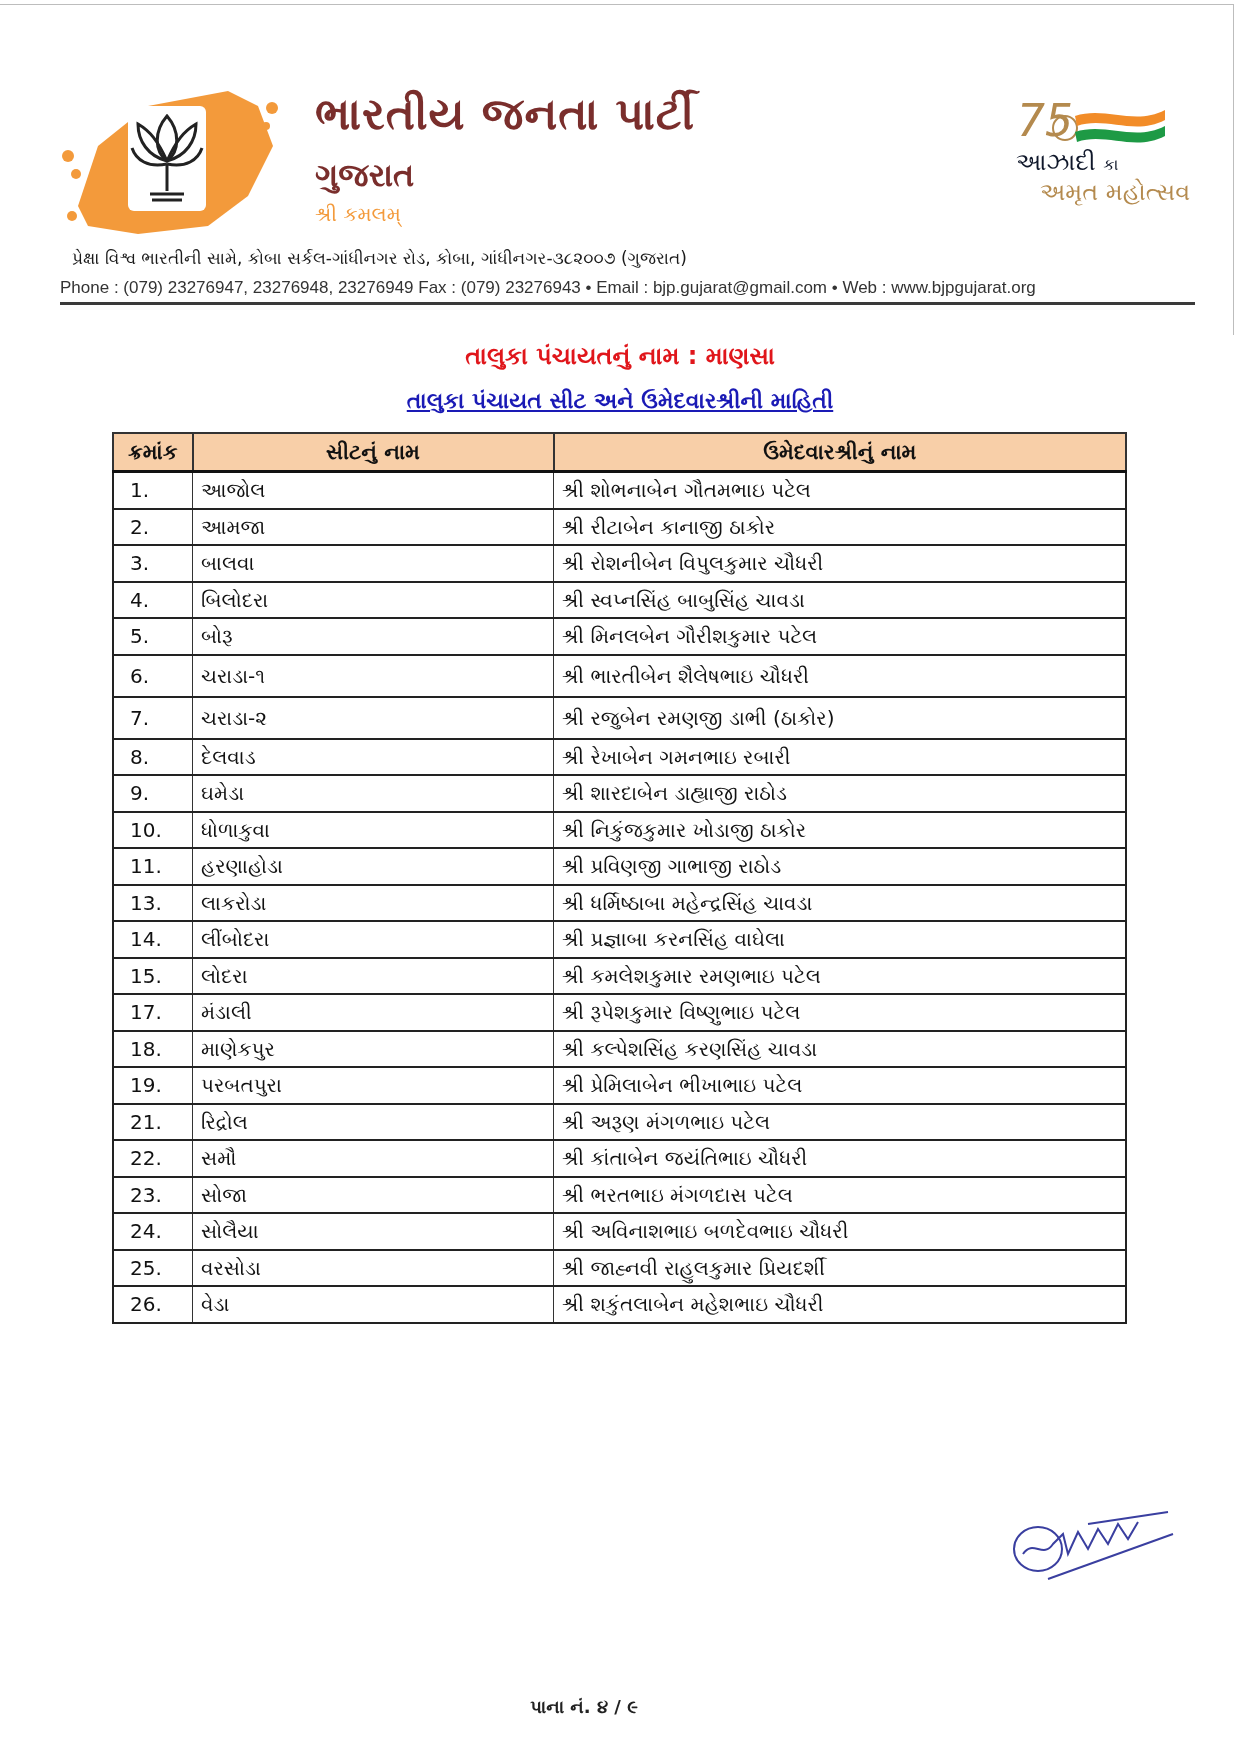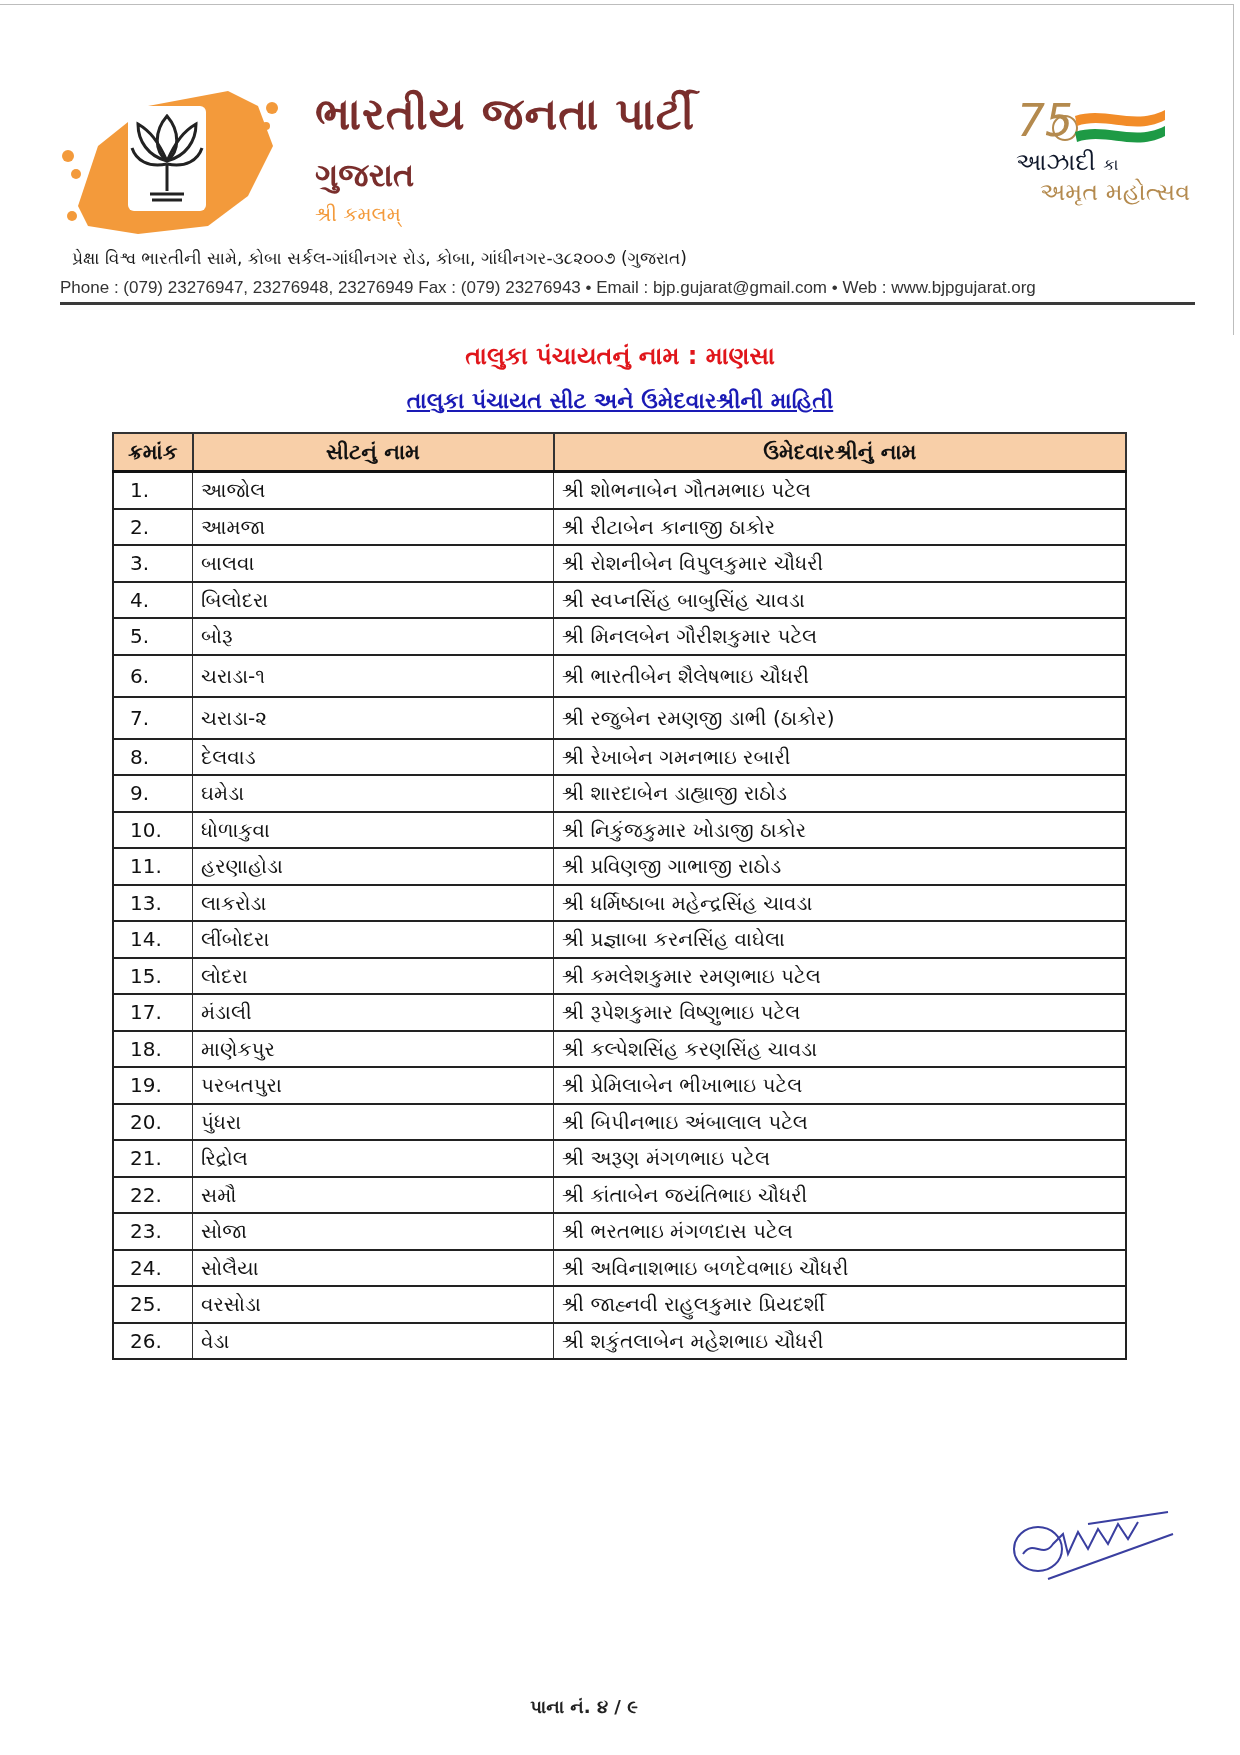--- a/index.html
+++ b/index.html
@@ -177,25 +177,20 @@
         <td class="num">18.</td>
         <td class="seat">માણેકપુર</td>
         <td class="candidate">શ્રી કલ્પેશસિંહ કરણસિંહ ચાવડા</td>
       </tr>
       <tr>
         <td class="num">19.</td>
         <td class="seat">પરબતપુરા</td>
         <td class="candidate">શ્રી પ્રેમિલાબેન ભીખાભાઇ પટેલ</td>
       </tr>
       <tr>
-        <td class="num">20.</td>
-        <td class="seat">પુંધરા</td>
-        <td class="candidate">શ્રી બિપીનભાઇ અંબાલાલ પટેલ</td>
-      </tr>
-      <tr>
         <td class="num">21.</td>
         <td class="seat">રિદ્રોલ</td>
         <td class="candidate">શ્રી અરૂણ મંગળભાઇ પટેલ</td>
       </tr>
       <tr>
         <td class="num">22.</td>
         <td class="seat">સમૌ</td>
         <td class="candidate">શ્રી કાંતાબેન જયંતિભાઇ ચૌધરી</td>
       </tr>
       <tr>

